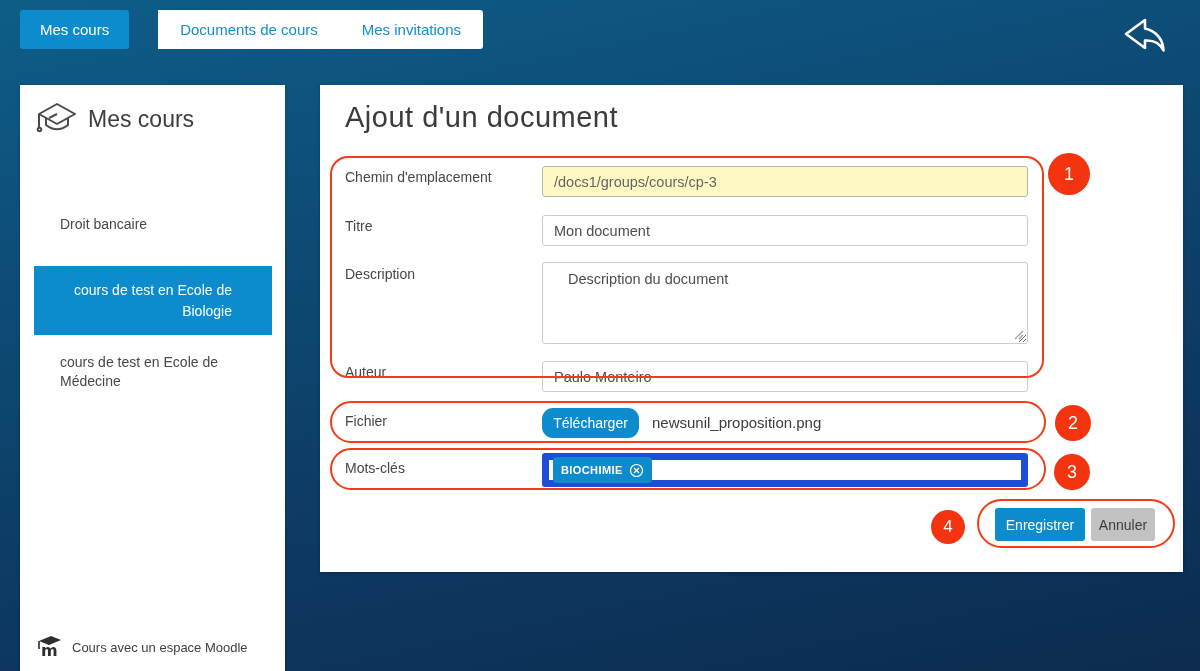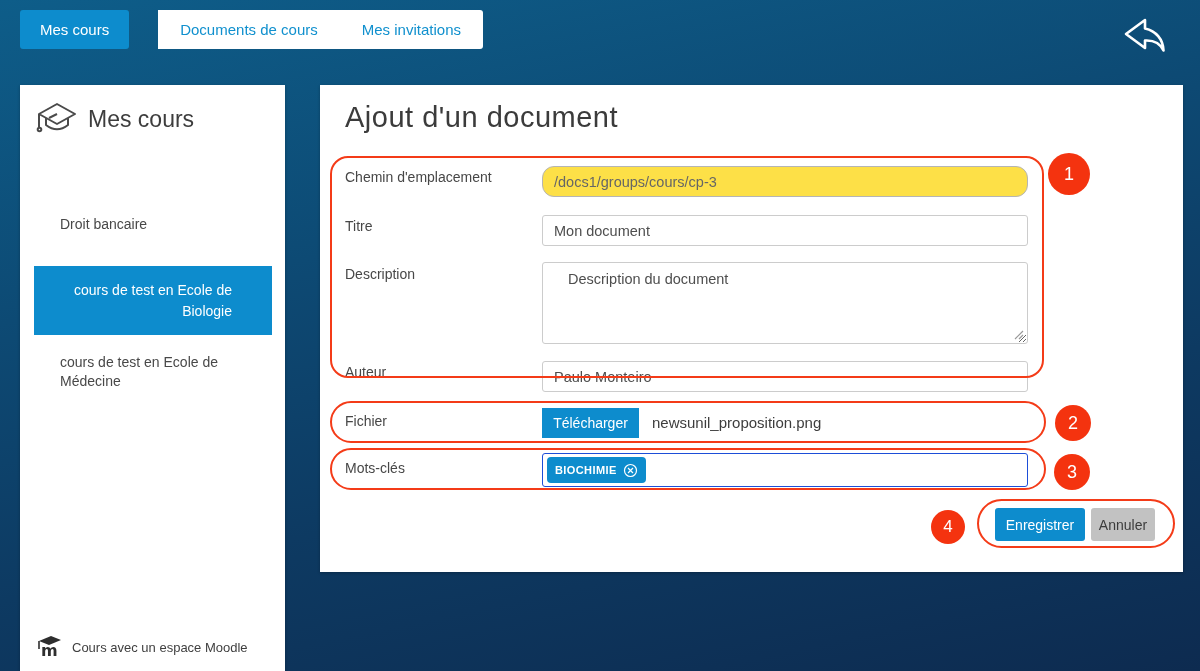--- a/index.html
+++ b/index.html
@@ -45,30 +45,30 @@
   .moodle-logo { position:relative; width:30px; height:24px; }
 
   
   .main { position:absolute; left:320px; top:85px; width:863px; height:487px;
           background:#fff; box-shadow:0 1px 3px rgba(0,0,0,.25); }
   .main-title { position:absolute; left:25px; top:16px; font-size:29px; color:#3b3b3b; letter-spacing:.5px; }
   .flabel { position:absolute; left:25px; font-size:14px; color:#474747; }
   .finput { position:absolute; left:222px; width:486px; height:31px; border:1px solid #ccc;
             border-radius:3px; padding:0 11px; font-size:14.5px; color:#4e4e4e;
             font-family:"Liberation Sans",sans-serif; outline:none; background:#fff; }
-  .finput:disabled { background:#fde047; border-color:#b5b5b5; color:#666;border-radius:12px; }
+  .finput:disabled { background:#fef9c3; border-color:#b5b5b5; color:#666; }
   .ftextarea { position:absolute; left:222px; top:177px; width:486px; height:82px;
                border:1px solid #ccc; border-radius:3px; padding:8px 25px; font-size:14.5px;
                color:#4e4e4e; font-family:"Liberation Sans",sans-serif; resize:vertical; outline:none; }
   .upload-btn { position:absolute; left:222px; top:323px; width:97px; height:30px;
-                background:#0d8ccd; color:#fff; border:none; border-radius:0;
+                background:#0d8ccd; color:#fff; border:none; border-radius:11px;
                 font-size:14px; font-family:"Liberation Sans",sans-serif; cursor:pointer; }
   .filename { position:absolute; left:332px; top:329px; font-size:15px; color:#3d3d3d; }
   .kw-box { position:absolute; left:222px; top:368px; width:486px; height:34px;
-            border:1px solid #1d4ed8; border-radius:3px; display:flex; align-items:center;
+            border:7px solid #1d4ed8; border-radius:3px; display:flex; align-items:center;
             padding:0 4px; cursor:text; }
   .kw-tag { background:#0d8ccd; color:#fff; border-radius:4px; height:26px;
             display:flex; align-items:center; padding:0 8px; font-size:11px;
             font-weight:bold; letter-spacing:.4px; }
   .kw-tag svg { margin-left:6px; cursor:pointer; }
   .btn-save { position:absolute; left:675px; top:423px; width:90px; height:33px;
               background:#0d8ccd; color:#fff; border:none; border-radius:3px;
               font-size:14px; font-family:"Liberation Sans",sans-serif; cursor:pointer; }
   .btn-cancel { position:absolute; left:771px; top:423px; width:64px; height:33px;
                 background:#c2c2c2; color:#3c3c3c; border:none; border-radius:3px;

